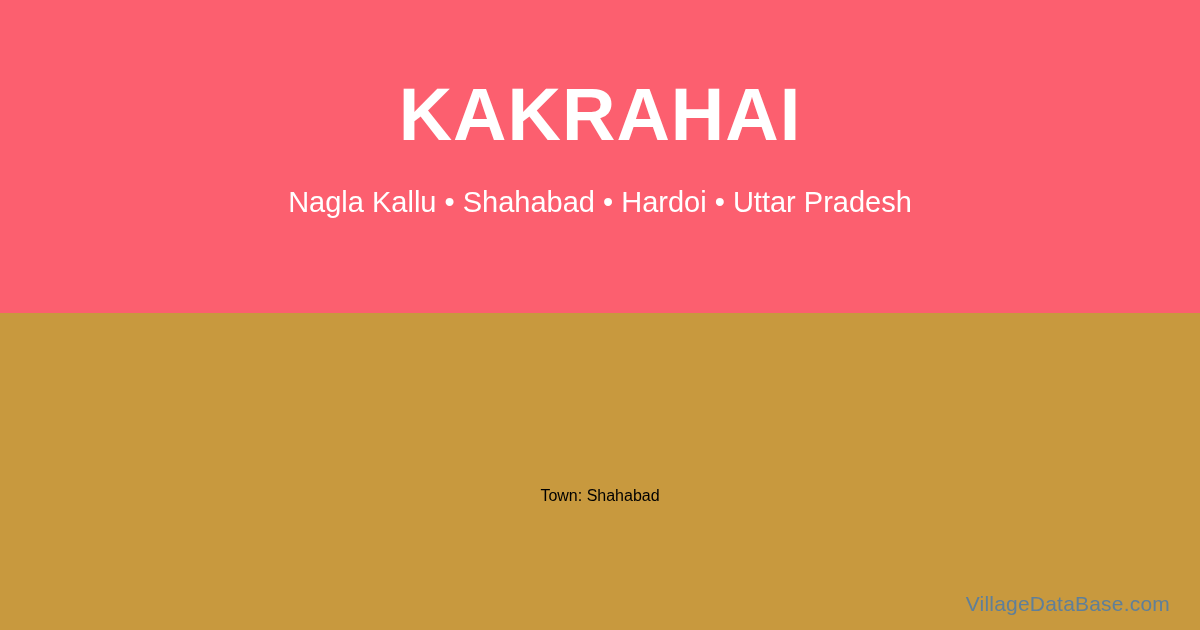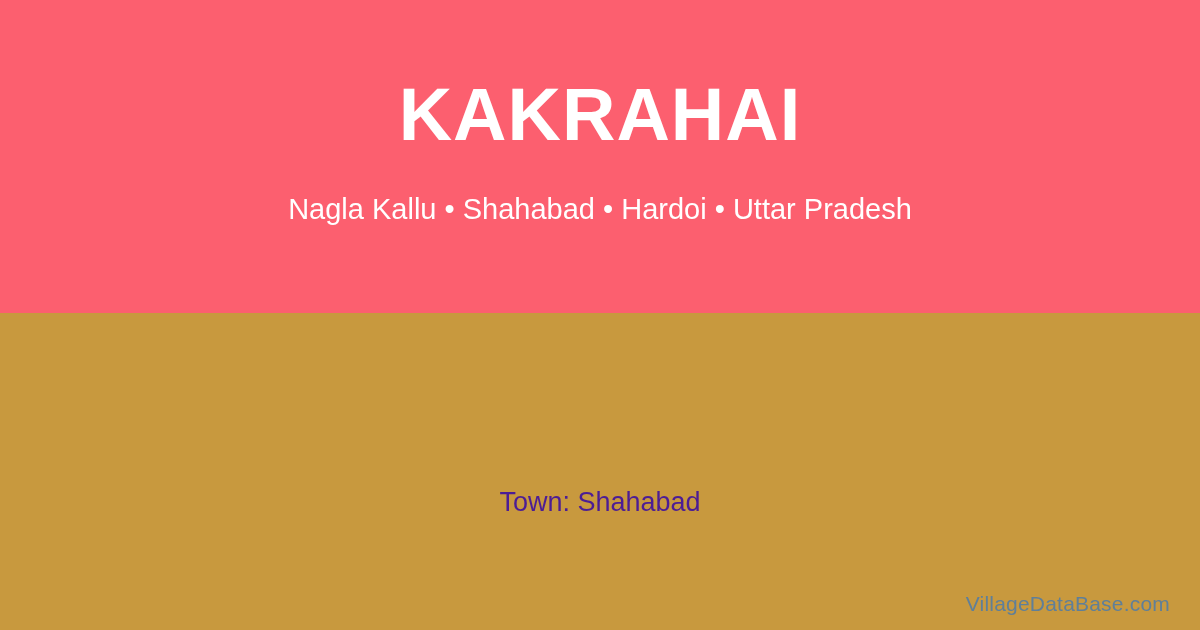--- a/index.html
+++ b/index.html
@@ -34,21 +34,21 @@
     margin: 0;
     padding-top: 78px;
     font-size: 74px;
     line-height: 1;
     font-weight: bold;
     letter-spacing: 1px;
     color: #ffffff;
     text-align: center;
   }
   .subtitle {
-    margin: 8px;
+    margin: 1px;
     padding-top: 32px;
     font-size: 29px;
     line-height: 1.2;
     font-weight: normal;
     color: #ffffff;
     text-align: center;
   }
   .body-area {
     position: absolute;
     left: 0;
@@ -56,22 +56,22 @@
     width: 1200px;
     height: 317px;
     background: #c8993e;
   }
   .town-line {
     position: absolute;
     left: 0;
     top: 174px;
     width: 1200px;
     text-align: center;
-    font-size: 27px;
-    color: #4c1d95;
+    font-size: 16px;
+    color: #000000;
   }
   .watermark {
     position: absolute;
     right: 30px;
     bottom: 14px;
     font-size: 21px;
     font-weight: normal;
     color: #5f7f99;
     letter-spacing: 0.2px;
   }

